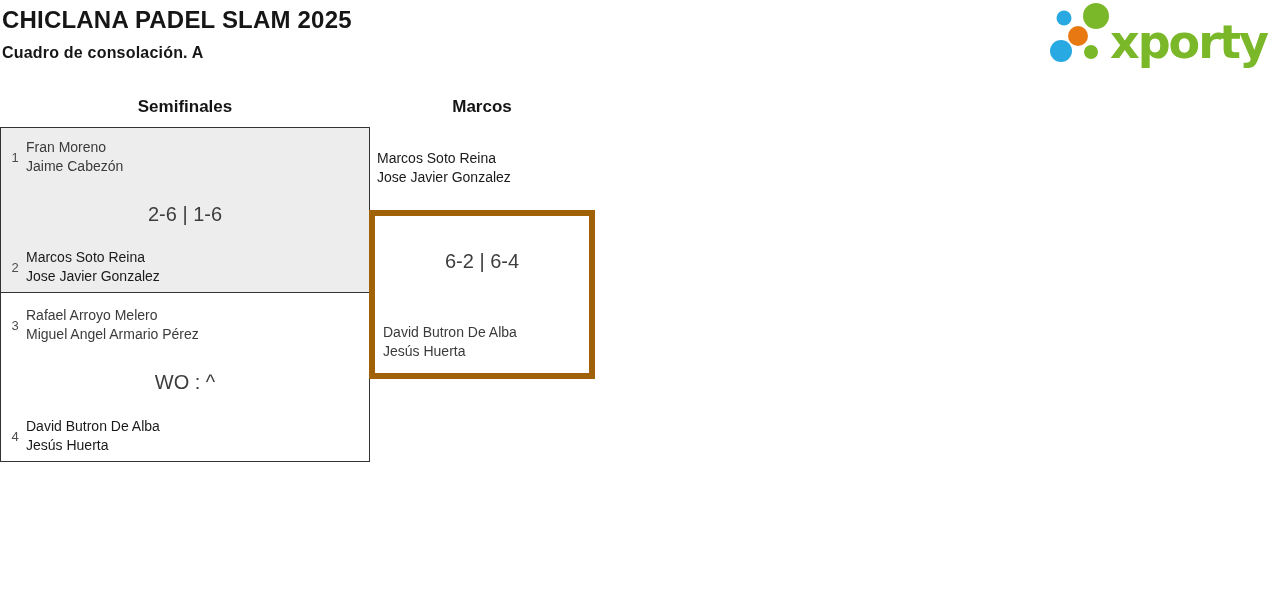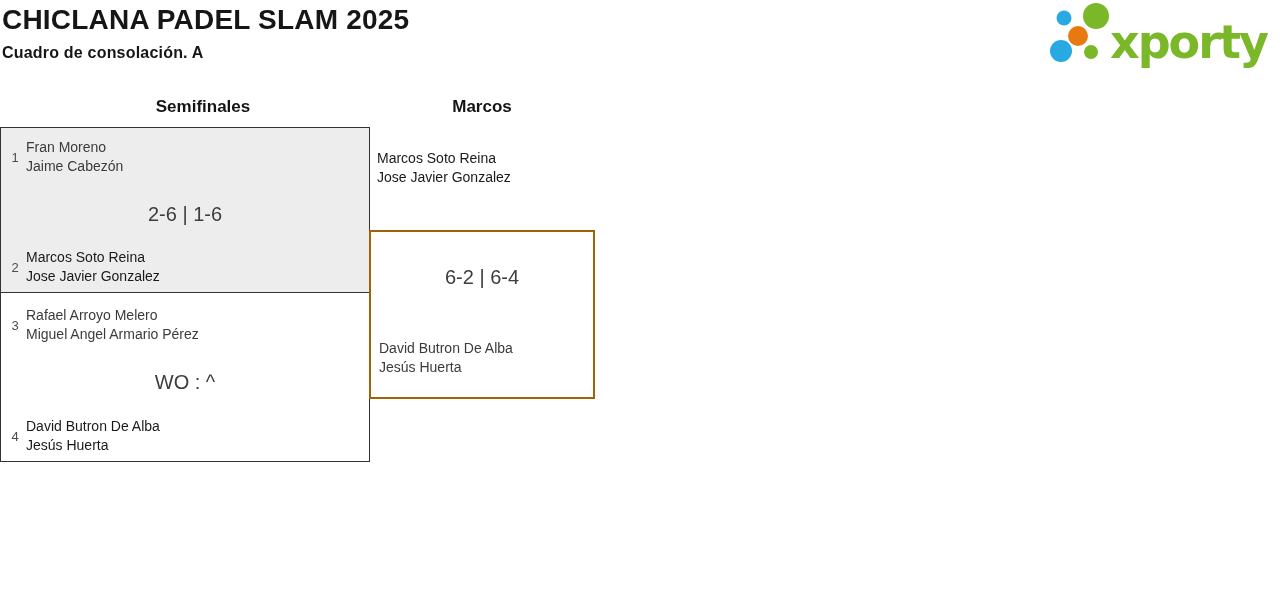--- a/index.html
+++ b/index.html
@@ -2,46 +2,46 @@
 <html><head>
 <meta charset="utf-8">
 <style>
   html,body{margin:0;padding:0;background:#fff;}
   .page{
     position:relative;width:1280px;height:595px;background:#ffffff;overflow:hidden;
     font-family:"Liberation Sans","DejaVu Sans",sans-serif;
   }
   
   .title-block{position:absolute;left:2px;top:3px;}
-  .title{font-size:28px;line-height:33px;font-weight:600;color:#161616;letter-spacing:0.2px;}
+  .title{font-size:24px;line-height:33px;font-weight:600;color:#161616;letter-spacing:0.2px;}
   .subtitle{font-size:16px;line-height:33px;font-weight:600;color:#161616;letter-spacing:0.2px;}
   .logo{position:absolute;left:1048px;top:2px;width:232px;height:70px;display:block;cursor:pointer;}
   
   .round-header{position:absolute;top:97px;font-size:17px;font-weight:600;color:#141414;text-align:center;}
-  .round-header.sf{left:0;width:370px;padding-left:18px;}
+  .round-header.sf{left:0;width:370px;}
   .round-header.fi{left:369px;width:226px;}
   
   .match-box{position:absolute;box-sizing:border-box;border:1px solid #333333;}
   .sf1{left:0;top:127px;width:370px;height:166px;background:#ededed;}
   .sf2{left:0;top:292px;width:370px;height:170px;background:#ffffff;}
   .team-row{position:absolute;left:8px;display:flex;align-items:center;}
   .seed{width:12px;margin-right:5px;font-size:13px;color:#4d4d4d;text-align:center;flex:none;}
   .names{font-size:14px;line-height:19px;color:#3b3b3b;white-space:nowrap;}
   .names.winner{font-weight:normal;color:#1a1a1a;}
   .score{position:absolute;left:0;width:100%;text-align:center;font-size:20px;color:#3d3d3d;}
   .sf1 .t-top{top:10px;}
   .sf1 .score{top:75px;}
   .sf1 .t-bottom{top:120px;}
   .sf2 .t-top{top:13px;}
   .sf2 .score{top:78px;}
   .sf2 .t-bottom{top:124px;}
   
   .final-area{position:absolute;left:369px;top:145px;width:226px;height:240px;}
   .final-winner{position:absolute;left:8px;top:4px;}
-  .final-box{position:absolute;left:0;top:65px;width:226px;height:169px;box-sizing:border-box;border:2px solid #a16207;background:#ffffff;margin-top:20px;}
+  .final-box{position:absolute;left:0;top:65px;width:226px;height:169px;box-sizing:border-box;border:6px solid #a16207;background:#ffffff;}
   .final-box .score{top:34px;}
   .final-loser{position:absolute;left:8px;top:107px;}
 </style>
 </head>
 <body>
 
 <div class="page">
 
   <div class="title-block">
     <div class="title">CHICLANA PADEL SLAM 2025</div>

